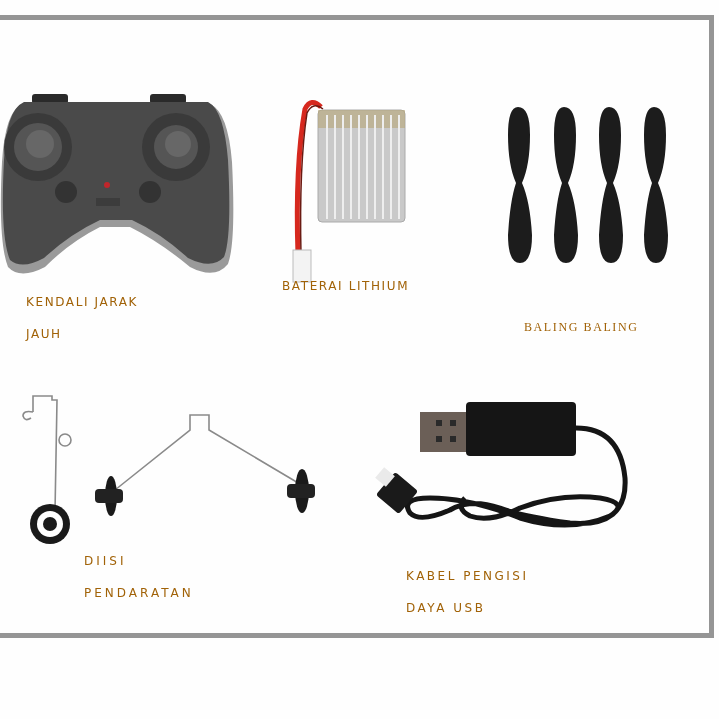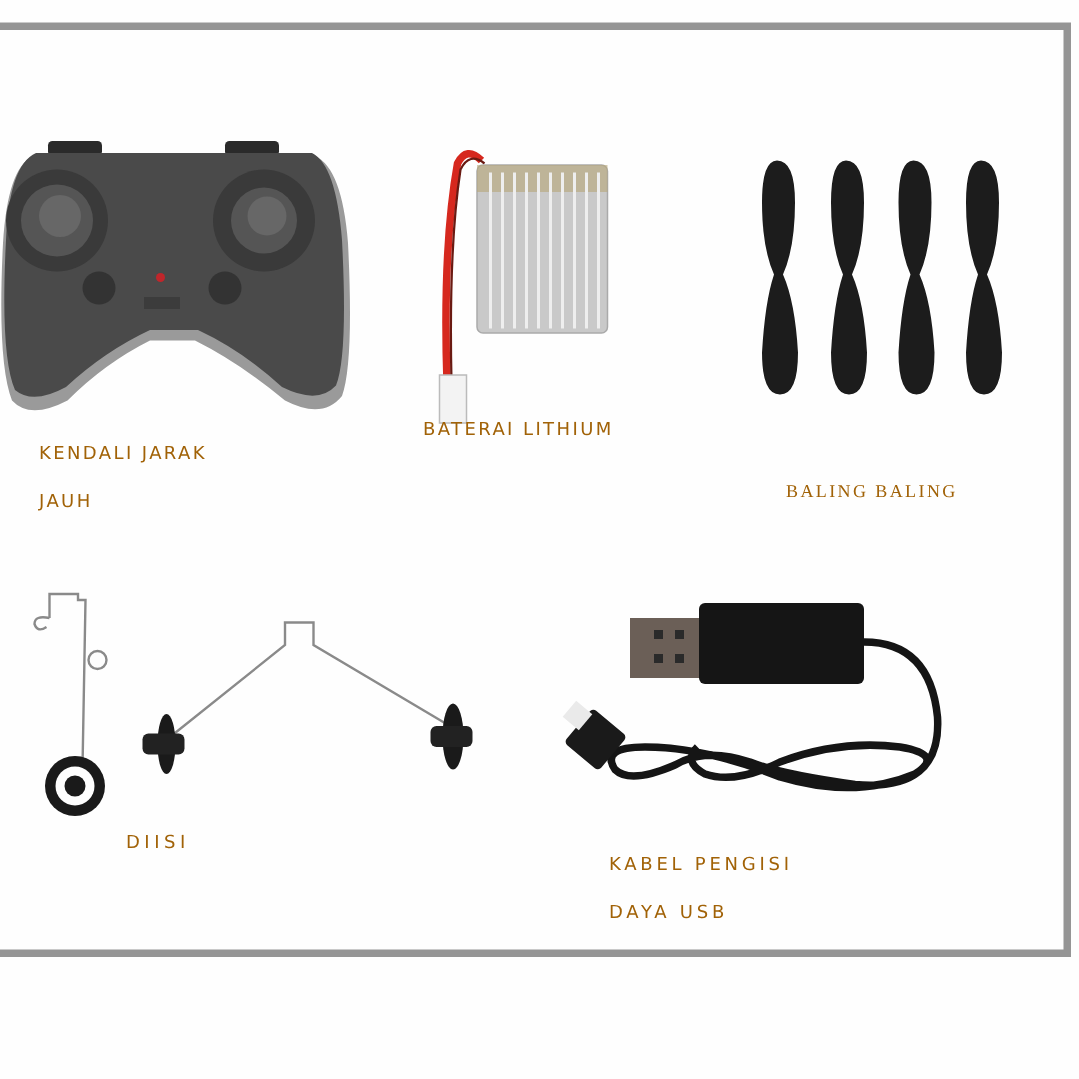--- a/index.html
+++ b/index.html
@@ -89,20 +89,21 @@
     <circle cx="35" cy="132" r="13" fill="#fefefe"></circle>
     <circle cx="35" cy="132" r="7" fill="#1a1a1a"></circle>
     <ellipse cx="96" cy="104" rx="6" ry="20" fill="#1a1a1a"></ellipse>
     <rect x="80" y="97" width="28" height="14" rx="4" fill="#222"></rect>
     <ellipse cx="287" cy="99" rx="7" ry="22" fill="#1a1a1a"></ellipse>
     <rect x="272" y="92" width="28" height="14" rx="4" fill="#222"></rect>
   </svg>
 </div>
 <div class="label" style="left:84px;top:545px;letter-spacing:3px;">
   <div>DIISI</div>
+  <div>PENDARATAN</div>
 </div>
 
 <div class="item" style="left:370px;top:398px;width:270px;height:160px;">
   <svg width="270" height="160" viewBox="0 0 270 160">
     <rect x="50" y="14" width="50" height="40" fill="#6b5f57"></rect>
     <rect x="66" y="22" width="6" height="6" fill="#2a2a2a"></rect>
       <rect x="80" y="22" width="6" height="6" fill="#2a2a2a"></rect>
     <rect x="66" y="38" width="6" height="6" fill="#2a2a2a"></rect>
       <rect x="80" y="38" width="6" height="6" fill="#2a2a2a"></rect>
     <rect x="96" y="4" width="110" height="54" rx="4" fill="#151515"></rect>

